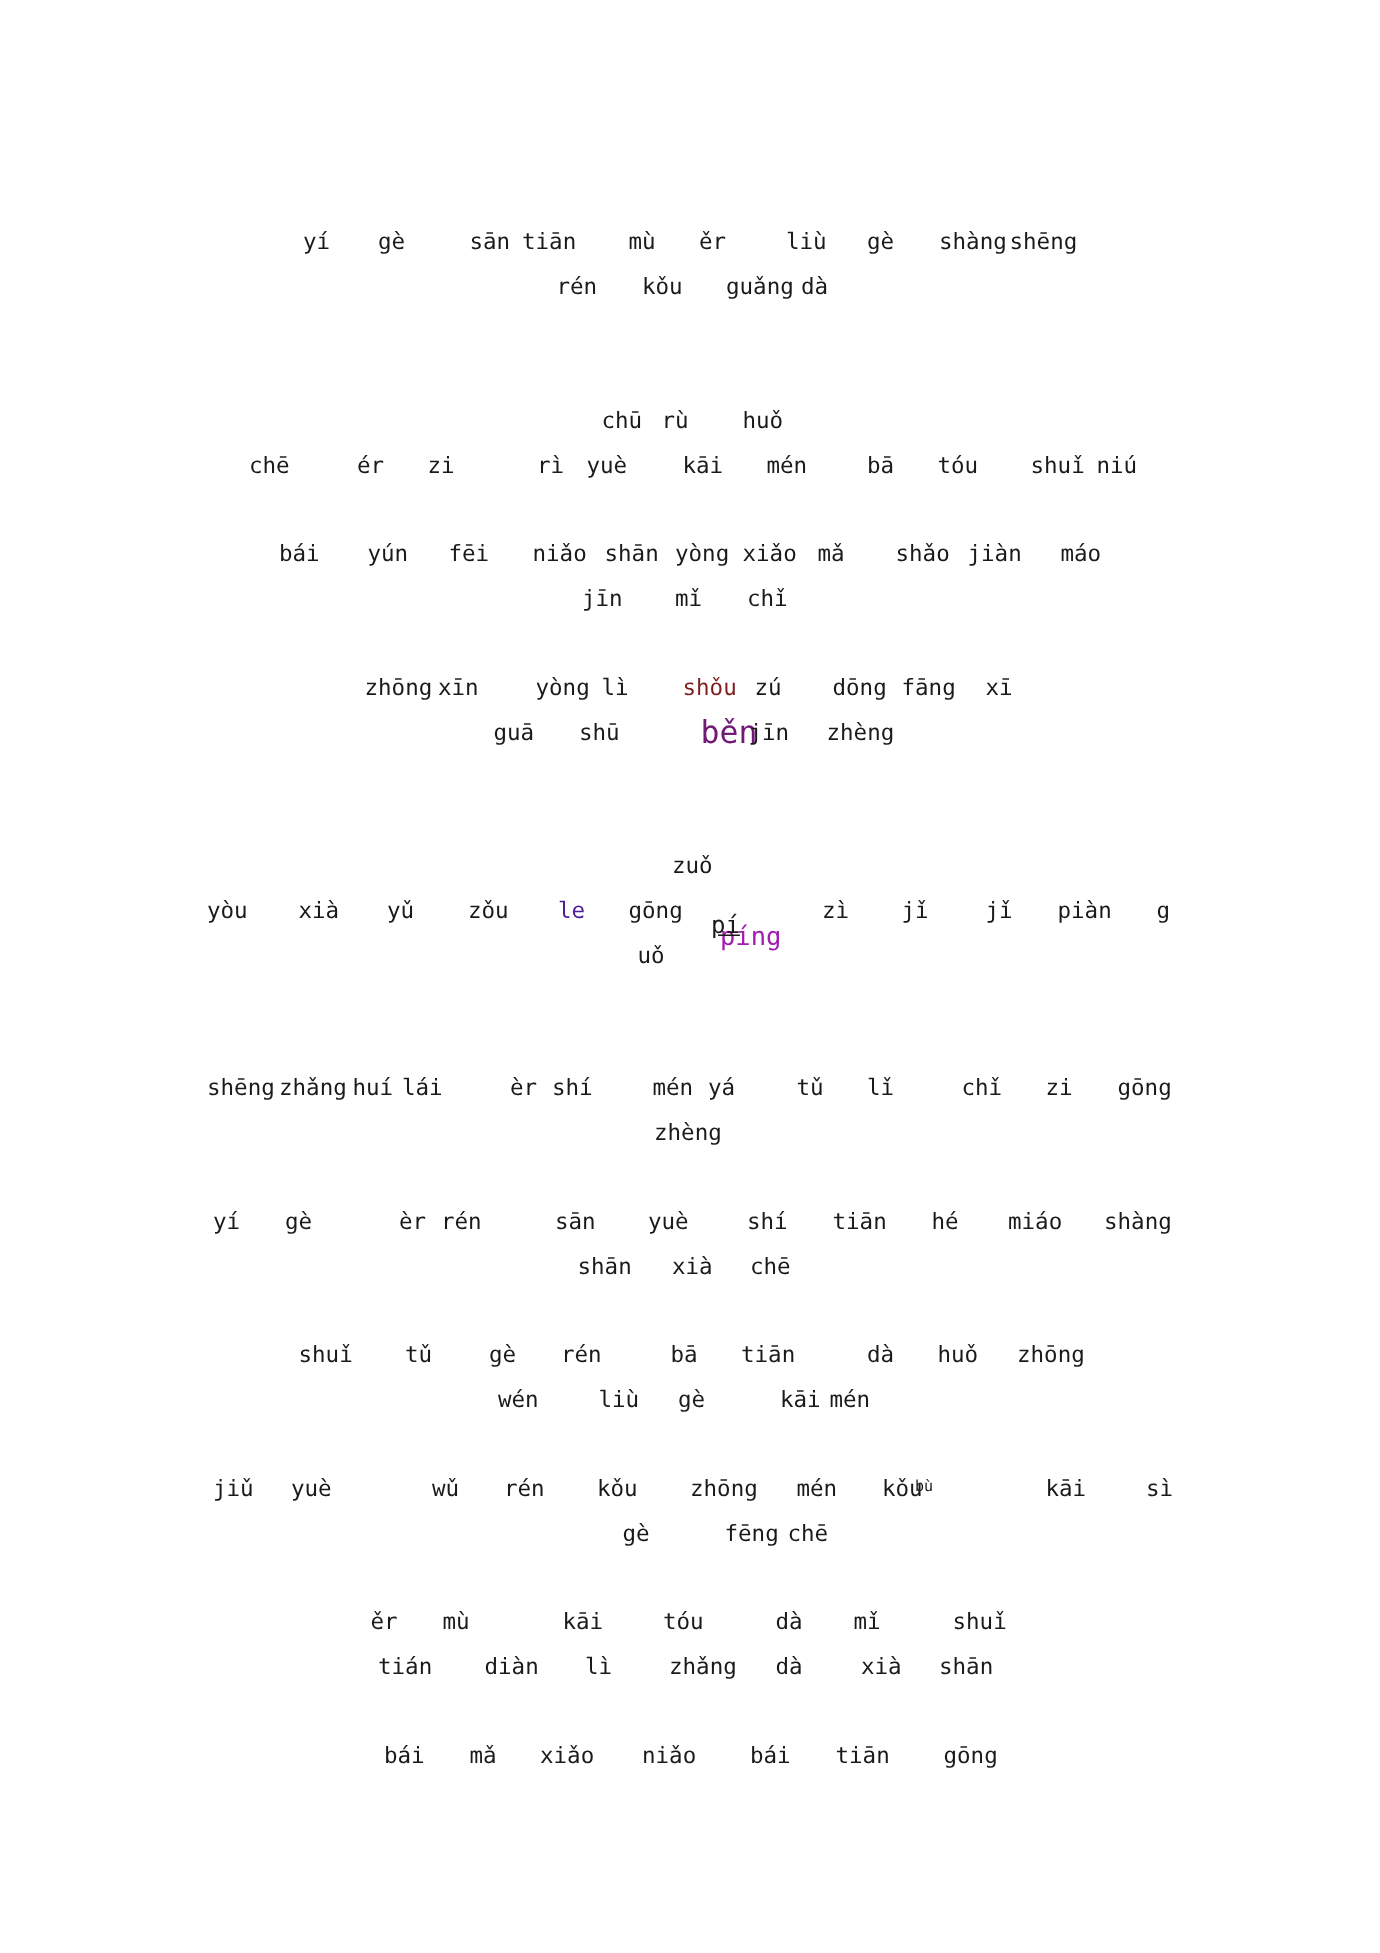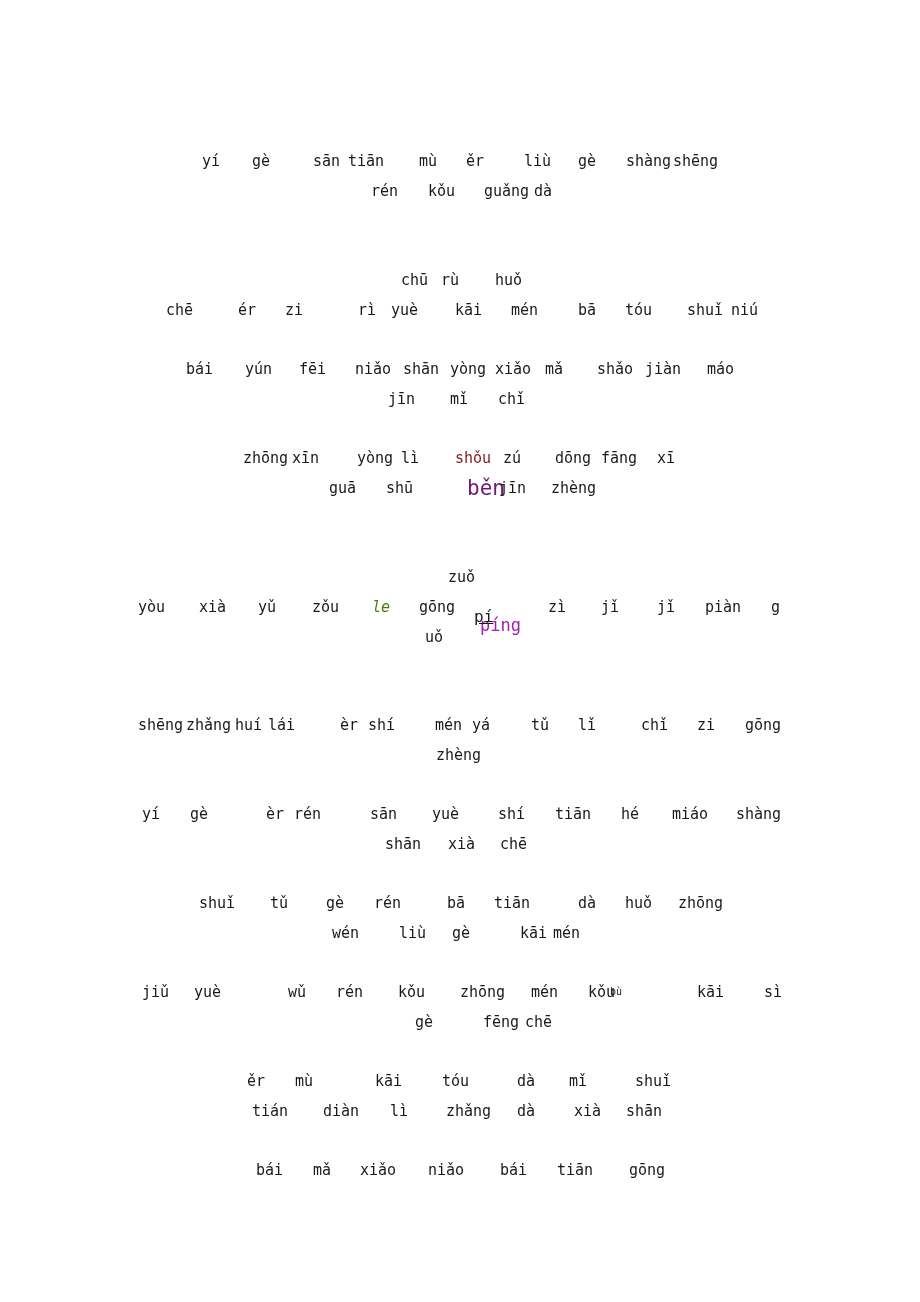--- a/index.html
+++ b/index.html
@@ -85,21 +85,21 @@
       <span class="token" style="left: 329px; top: 479px; font-size: 15px; color: rgb(26, 26, 26);">guā</span>
       <span class="token" style="left: 386px; top: 479px; font-size: 15px; color: rgb(26, 26, 26);">shū</span>
       <span class="token" style="left: 467px; top: 479px; font-size: 21px; color: #701a75;">běn</span>
       <span class="token" style="left: 499px; top: 479px; font-size: 15px; color: rgb(26, 26, 26);">jīn</span>
       <span class="token" style="left: 551px; top: 479px; font-size: 15px; color: rgb(26, 26, 26);">zhèng</span>
       <span class="token" style="left: 448px; top: 568px; font-size: 15px; color: rgb(26, 26, 26); text-align: center;">zuǒ</span>
       <span class="token" style="left: 138px; top: 598px; font-size: 15px; color: rgb(26, 26, 26);">yòu</span>
       <span class="token" style="left: 199px; top: 598px; font-size: 15px; color: rgb(26, 26, 26);">xià</span>
       <span class="token" style="left: 258px; top: 598px; font-size: 15px; color: rgb(26, 26, 26);">yǔ</span>
       <span class="token" style="left: 312px; top: 598px; font-size: 15px; color: rgb(26, 26, 26);">zǒu</span>
-      <span class="token" style="left: 372px; top: 598px; font-size: 15px; color: #4d7c0f; font-style: italic;">le</span>
+      <span class="token" style="left: 372px; top: 598px; font-size: 15px; color: #4c1d95;">le</span>
       <span class="token" style="left: 419px; top: 598px; font-size: 15px; color: rgb(26, 26, 26);">gōng</span>
       <span class="token" style="left: 480px; top: 616px; font-size: 17px; color: #a21caf;">píng</span>
       <span class="token" style="left: 548px; top: 598px; font-size: 15px; color: rgb(26, 26, 26);">zì</span>
       <span class="token" style="left: 601px; top: 598px; font-size: 15px; color: rgb(26, 26, 26);">jǐ</span>
       <span class="token" style="left: 657px; top: 598px; font-size: 15px; color: rgb(26, 26, 26);">jǐ</span>
       <span class="token" style="left: 705px; top: 598px; font-size: 15px; color: rgb(26, 26, 26);">piàn</span>
       <span class="token" style="left: 771px; top: 598px; font-size: 15px; color: rgb(26, 26, 26);">g</span>
       <span class="token" style="left: 425px; top: 628px; font-size: 15px; color: rgb(26, 26, 26);">uǒ</span>
       <span class="token" style="left: 474px; top: 608px; font-size: 16px; color: rgb(26, 26, 26); text-decoration: underline;">pí</span>
       <span class="token" style="left: 138px; top: 716px; font-size: 15px; color: rgb(26, 26, 26);">shēng</span>

